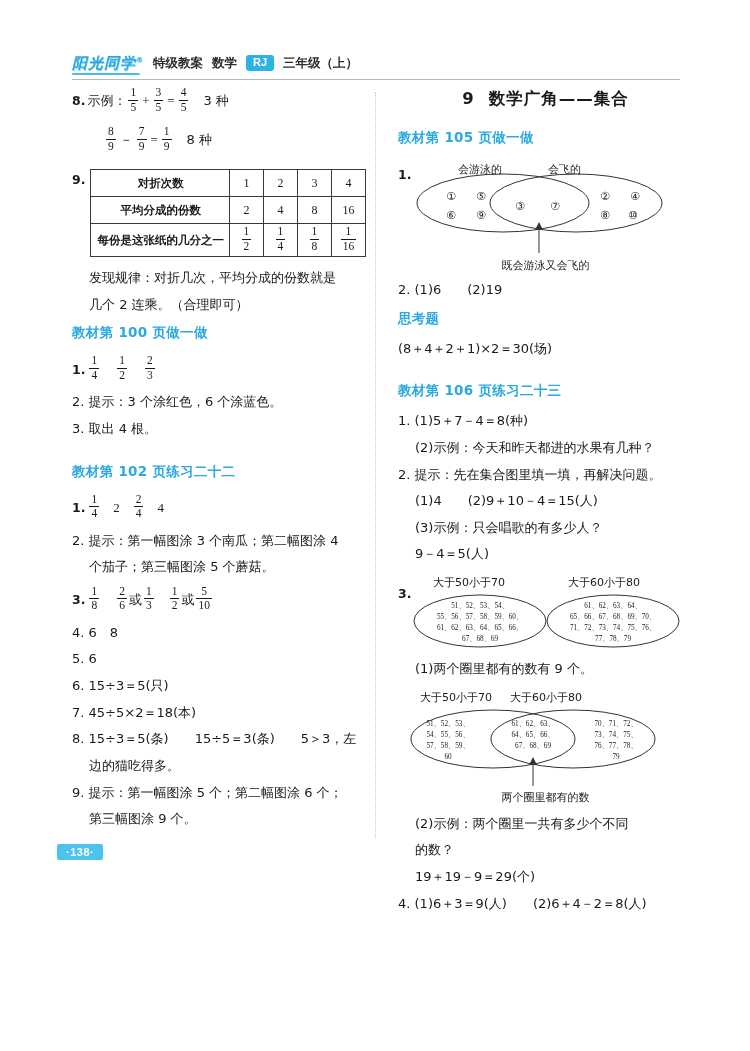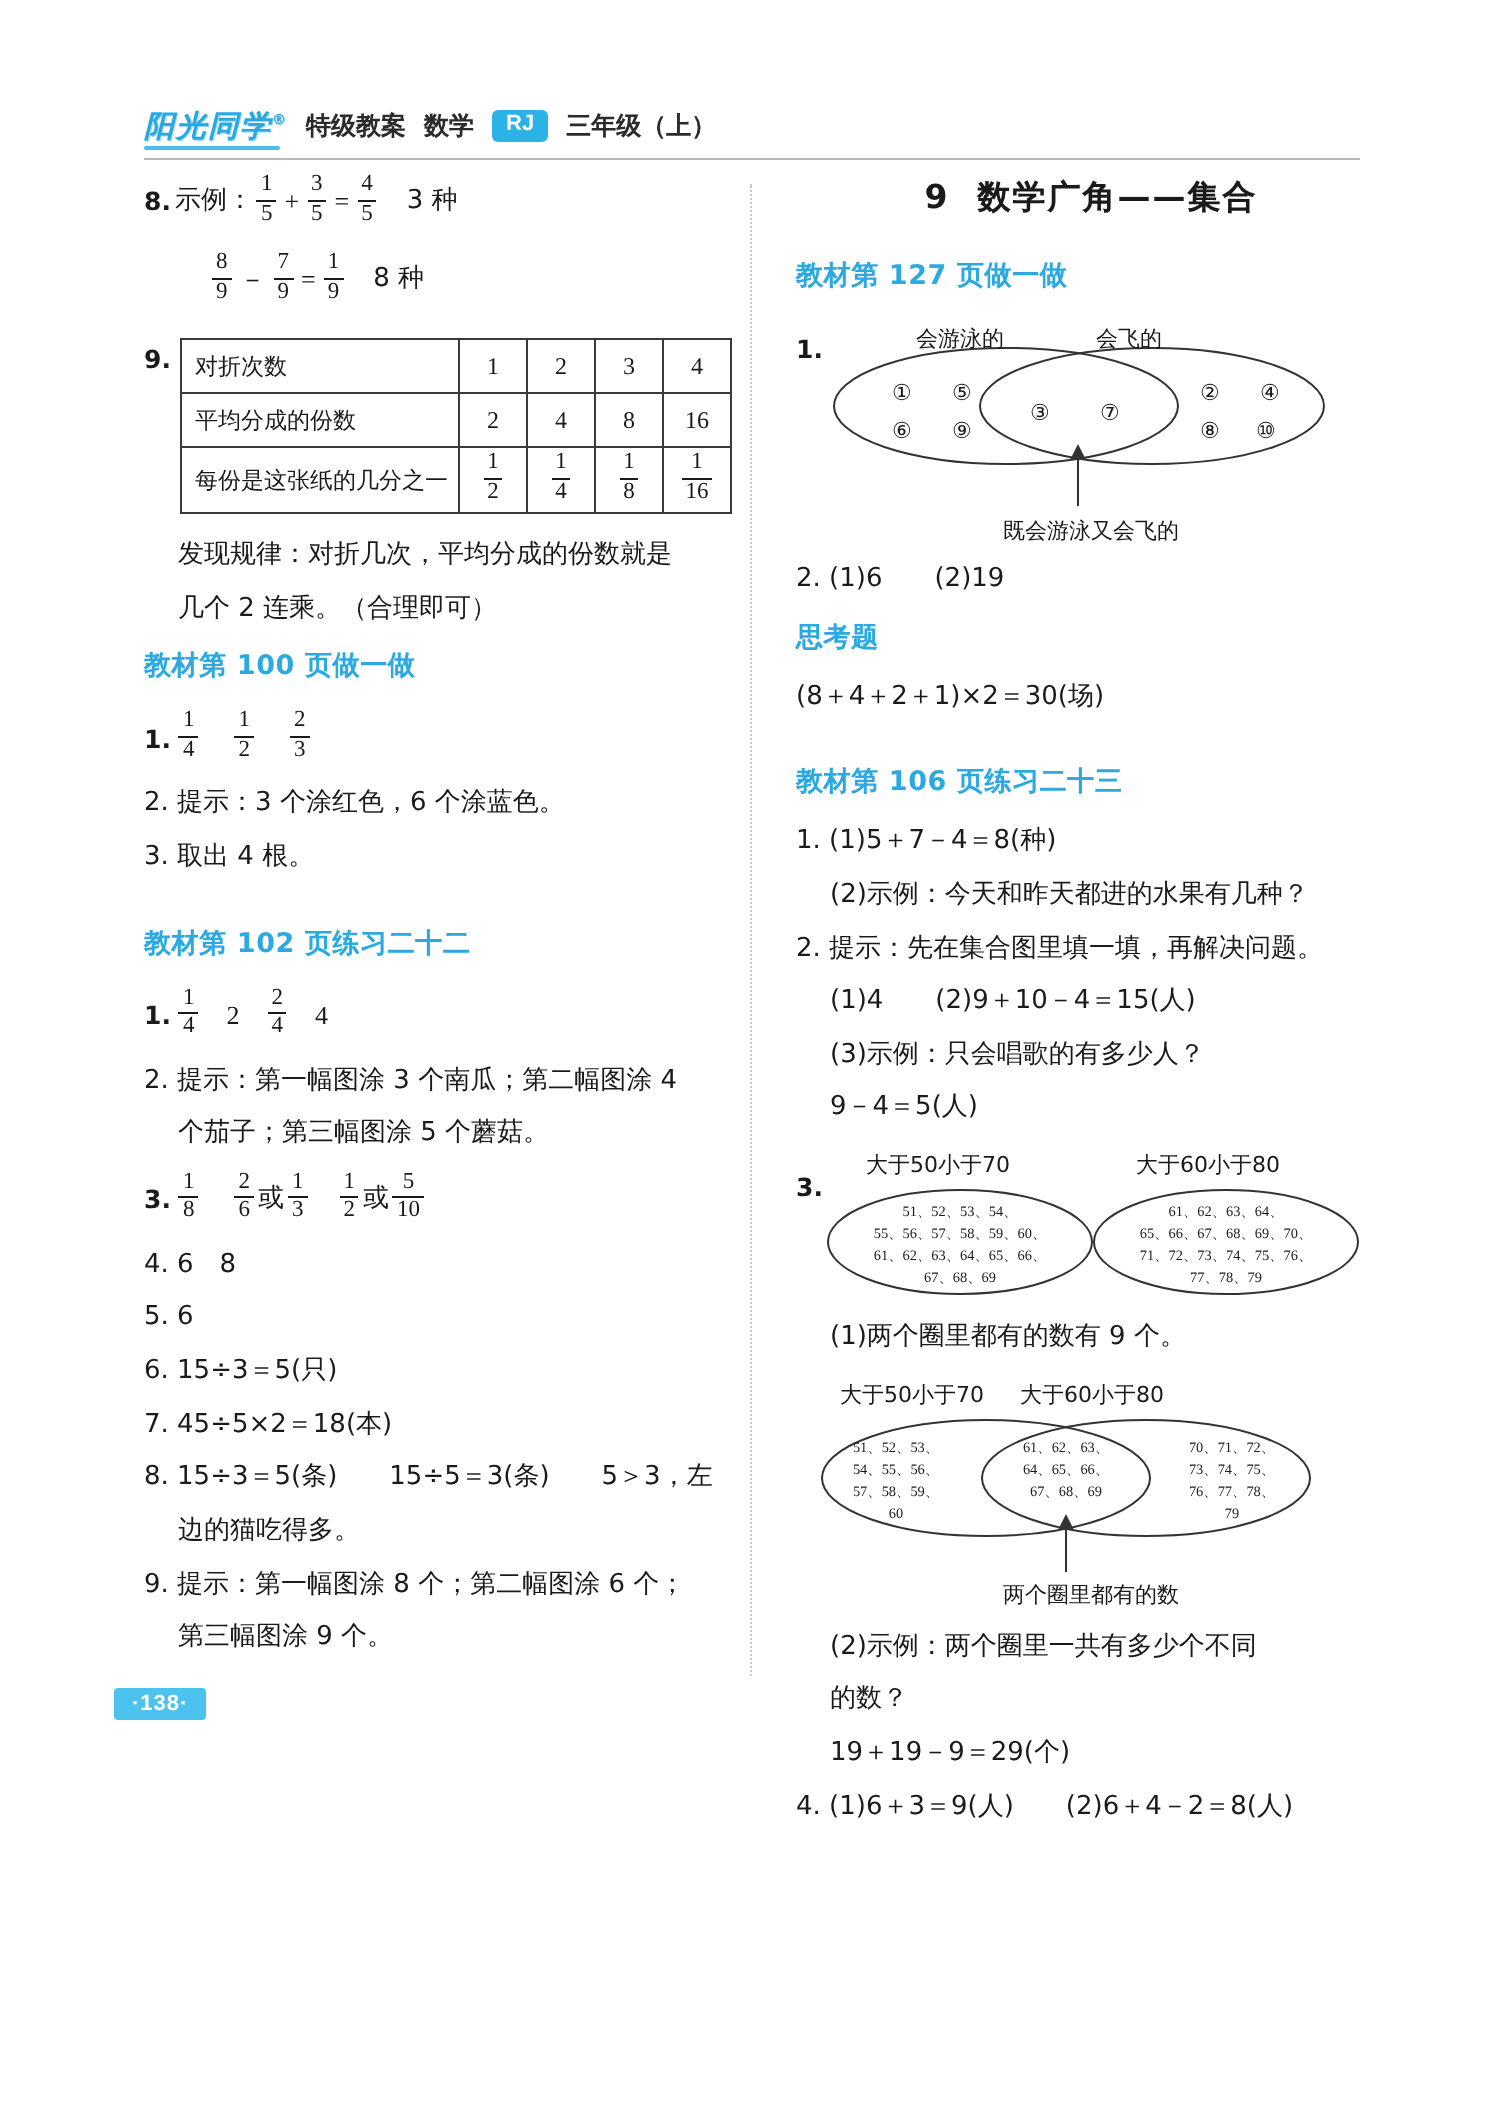--- a/index.html
+++ b/index.html
@@ -88,21 +88,21 @@
   }
   table.fold td{
     border:1px solid #3a3a3a;
     font-family:"DejaVu Sans","Liberation Sans",sans-serif;
     font-size:11.5px;
     padding:3px 5px;
     height:20px;
     text-align:center;
     vertical-align:middle;
   }
-  table.fold td.label{text-align:left;padding-left:6px;white-space:nowrap;}
+  table.fold td.label{text-align:center;padding-left:6px;white-space:nowrap;font-weight:bold;}
   table.fold td.numc{width:23px;font-family:"Liberation Serif",serif;font-size:12px;}
 
   
   .venn-block{position:relative;margin:0 0 10px 0;}
   .venn-foot{
     text-align:center;font-family:Liberation Serif, serif;
     font-size:11px;margin-top:1px;
   }
   svg{display:block;overflow:visible;}
   .vtext{font-family:"Liberation Serif",serif;font-size:7.2px;fill:#1a1a1a;}
@@ -311,34 +311,34 @@
     <div class="line">
         <span class="cn">7. 45÷5×2＝18(本)</span>
       </div>
     <div class="line">
         <span class="cn">8. 15÷3＝5(条)　　15÷5＝3(条)　　5＞3，左</span>
       </div>
     <div class="line indent">
         <span class="cn">边的猫吃得多。</span>
       </div>
     <div class="line">
-        <span class="cn">9. 提示：第一幅图涂 8 个；第二幅图涂 6 个；</span>
+        <span class="cn">9. 提示：第一幅图涂 5 个；第二幅图涂 6 个；</span>
       </div>
     <div class="line indent">
         <span class="cn">第三幅图涂 9 个。</span>
       </div>
   </div>
 
   <div class="col col-right">
 
     <div class="title-main">
       <span class="tnum">9</span><span>数学广角——集合</span>
     </div>
 
-    <div class="sec">教材第 127 页做一做</div>
+    <div class="sec">教材第 105 页做一做</div>
 
     <div class="venn-block">
       <span class="num" style="position:absolute;left:0;top:6px">1.</span>
       <svg width="295" height="96" viewBox="0 0 295 96">
         <ellipse cx="105" cy="42" rx="86" ry="29" fill="none" stroke="#333" stroke-width="1"></ellipse>
         <ellipse cx="178" cy="42" rx="86" ry="29" fill="none" stroke="#333" stroke-width="1"></ellipse>
         <text class="vtext-c" x="60" y="12">会游泳的</text>
         <text class="vtext-c" x="150" y="12">会飞的</text>
         <text class="vtext-c" x="48" y="39">①</text>
         <text class="vtext-c" x="78" y="39">⑤</text>

